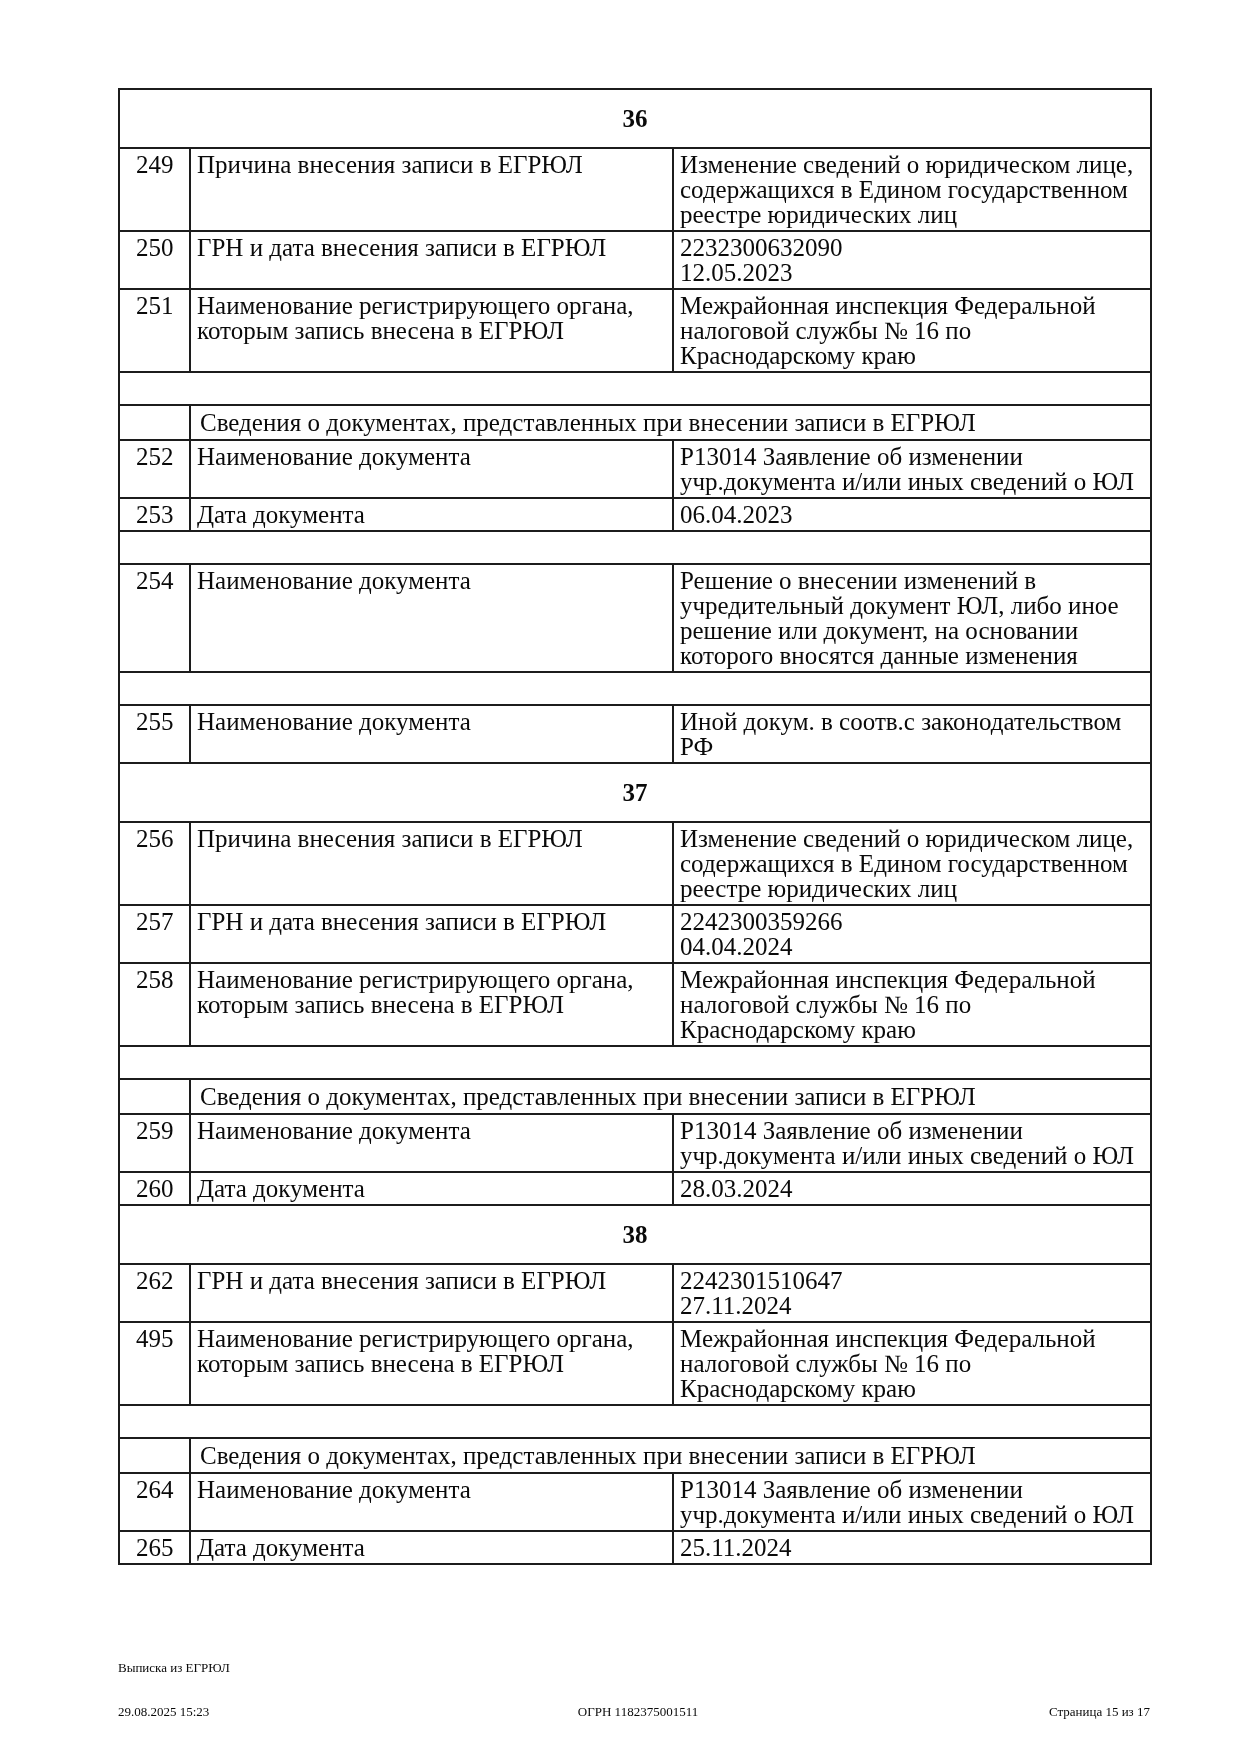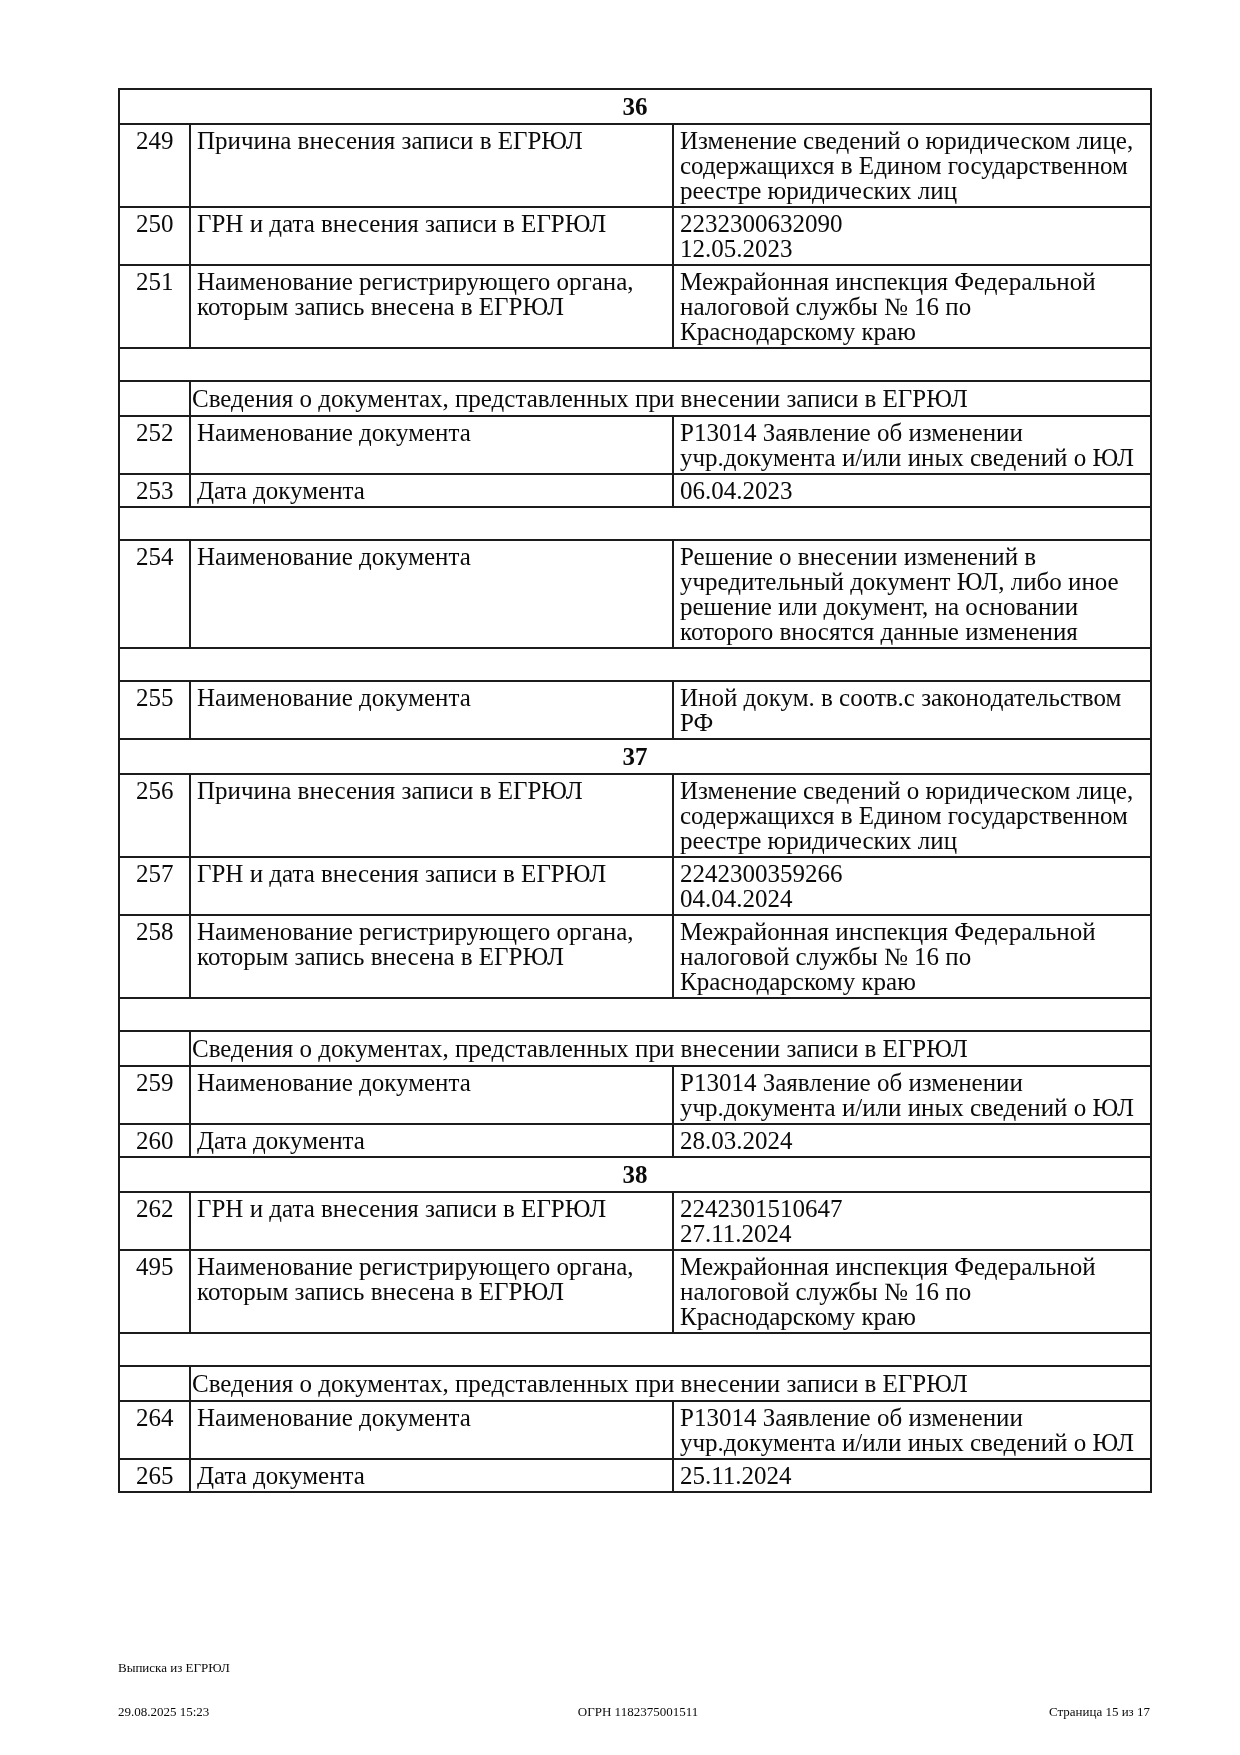--- a/index.html
+++ b/index.html
@@ -30,24 +30,24 @@
   .doc-table td{
     border:2px solid #1c1c1c;
     vertical-align:top;
     padding:3px 6px;
     overflow:hidden;
   }
   td.c-num{text-align:center;padding:3px 16px;}
   td.c-section{
     text-align:center;
     font-weight:bold;
-    padding:4px 6px;
+    padding:16px 6px;
   }
   td.c-spacer{height:25px;padding:3px 0;}
-  td.c-subheader{padding:4px 1px;}
+  td.c-subheader{padding:4px 9px;}
   td.c-value{white-space:pre-line;}
   .footer{
     position:absolute;
     left:118px;
     top:1660px;
     width:1032px;
     font-size:13px;
     line-height:16px;
   }
   .footer-line2{

